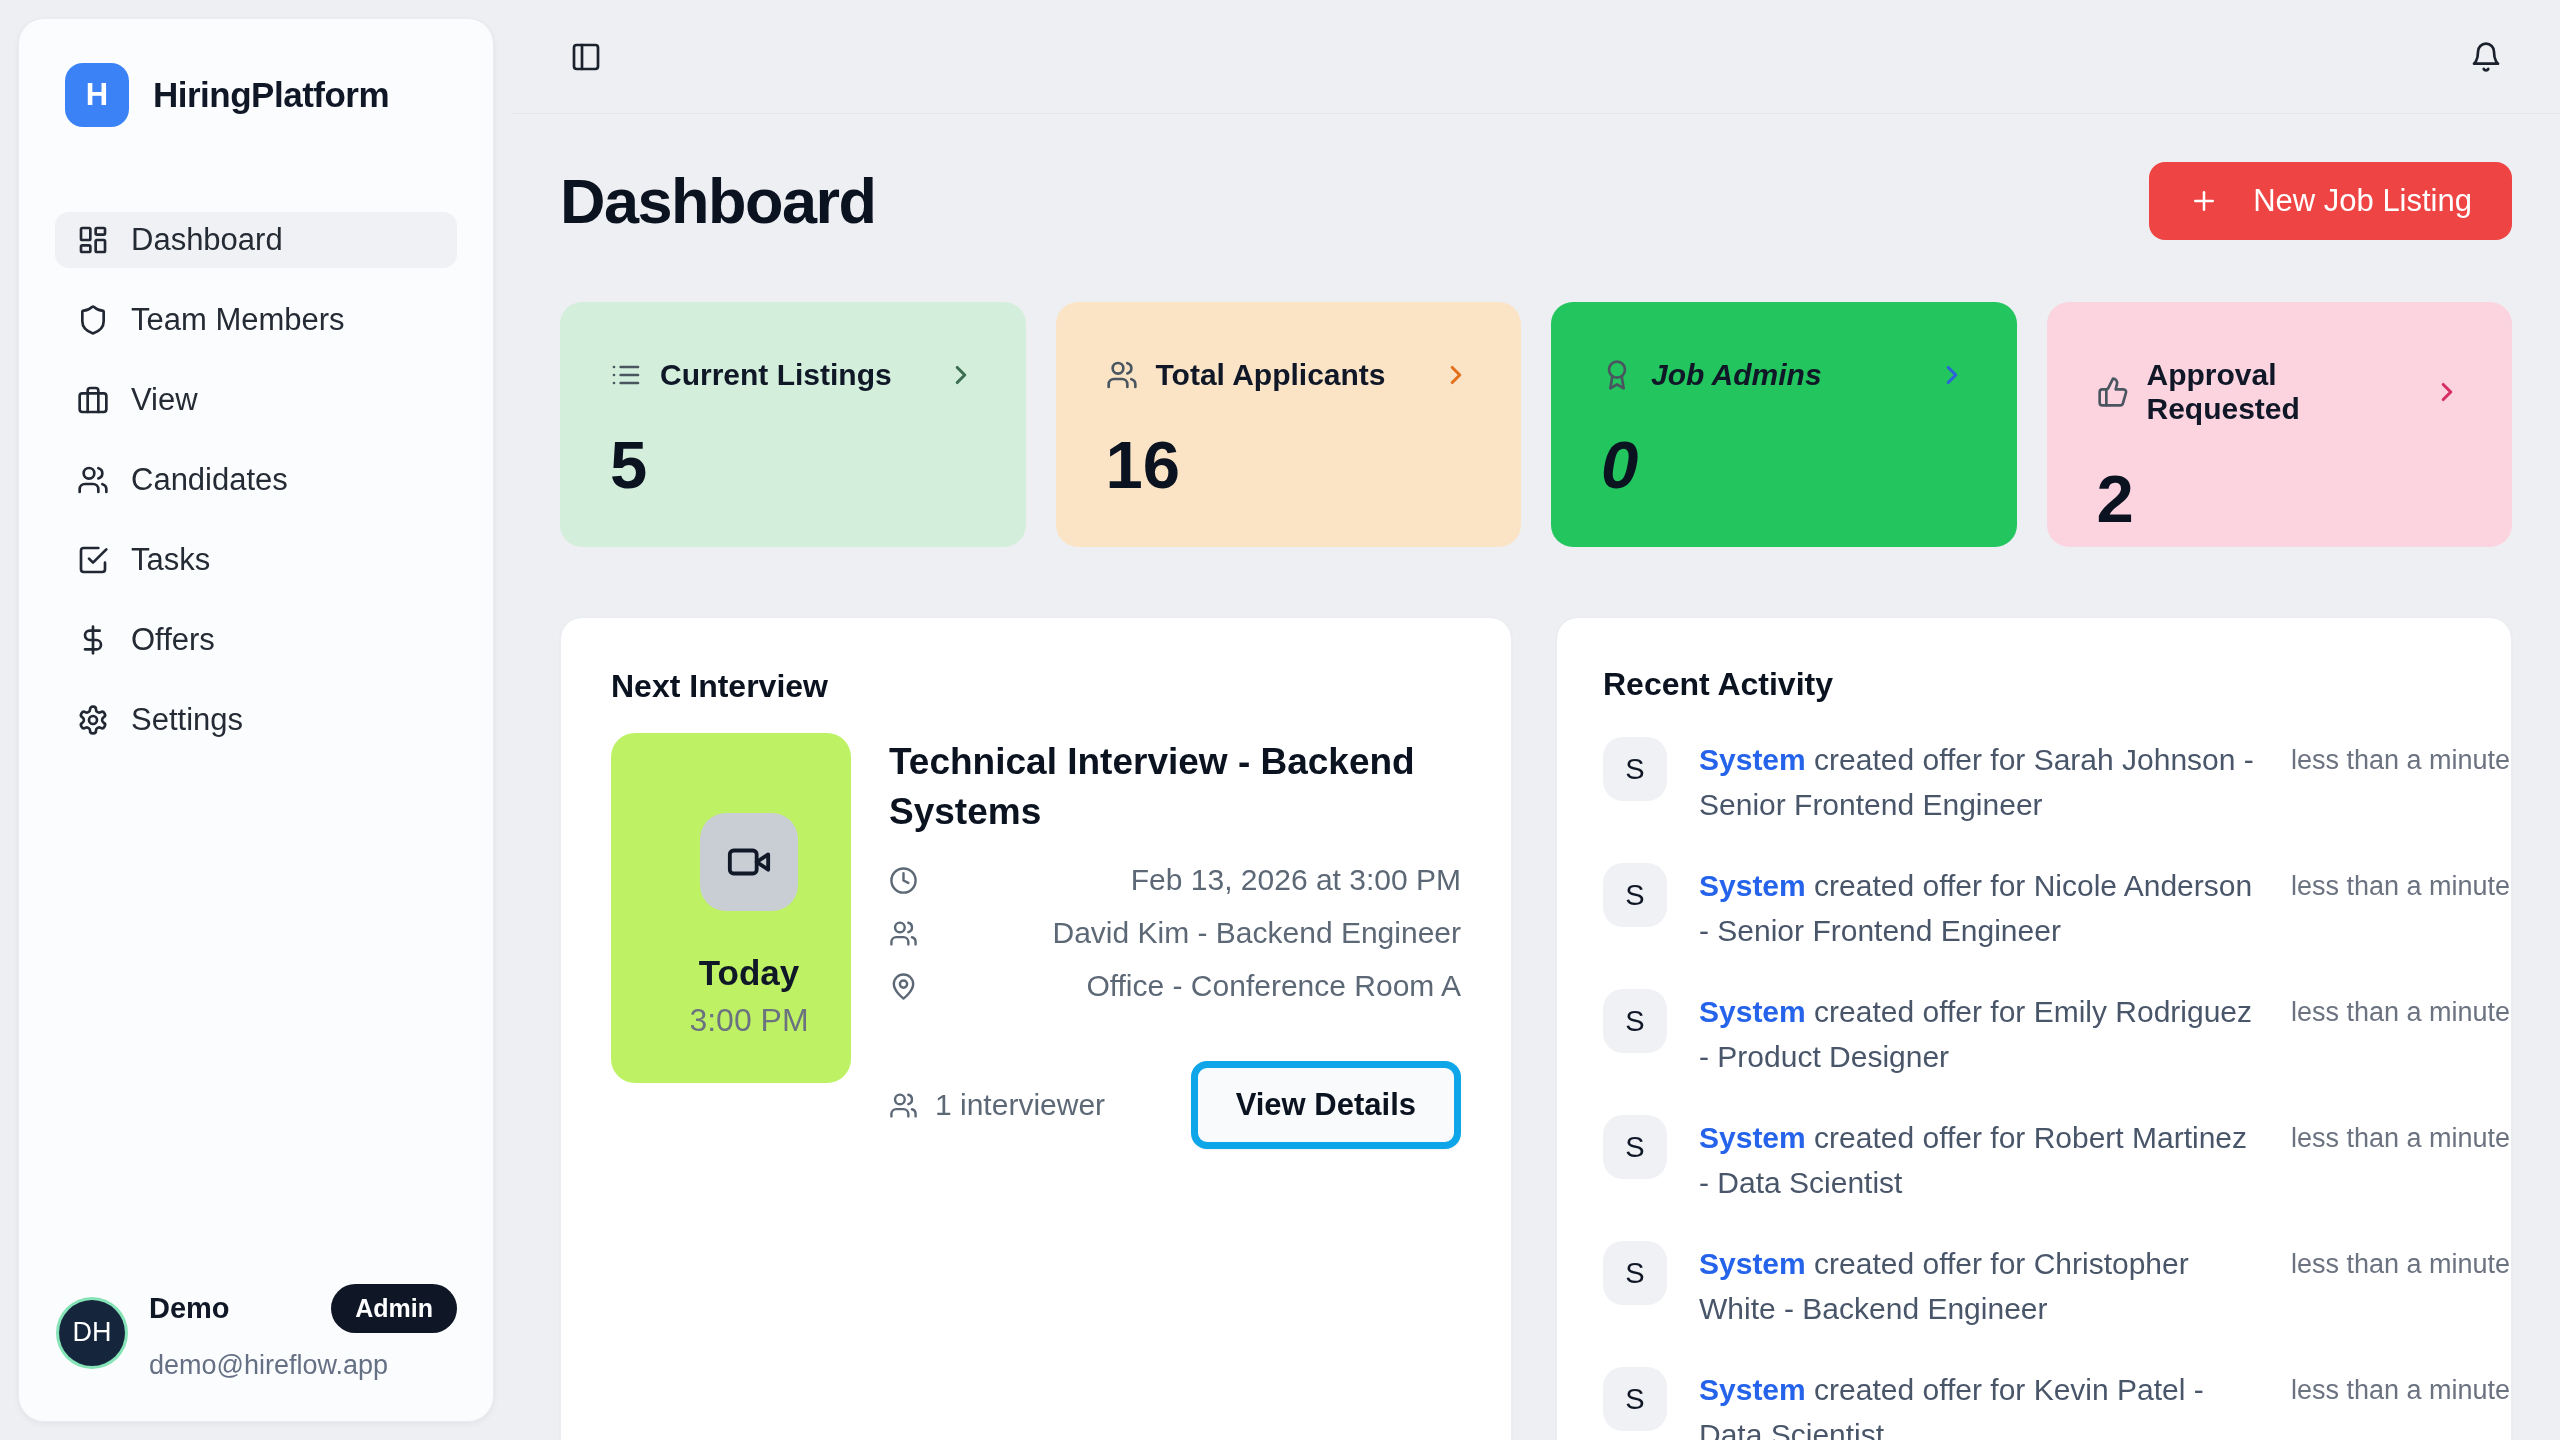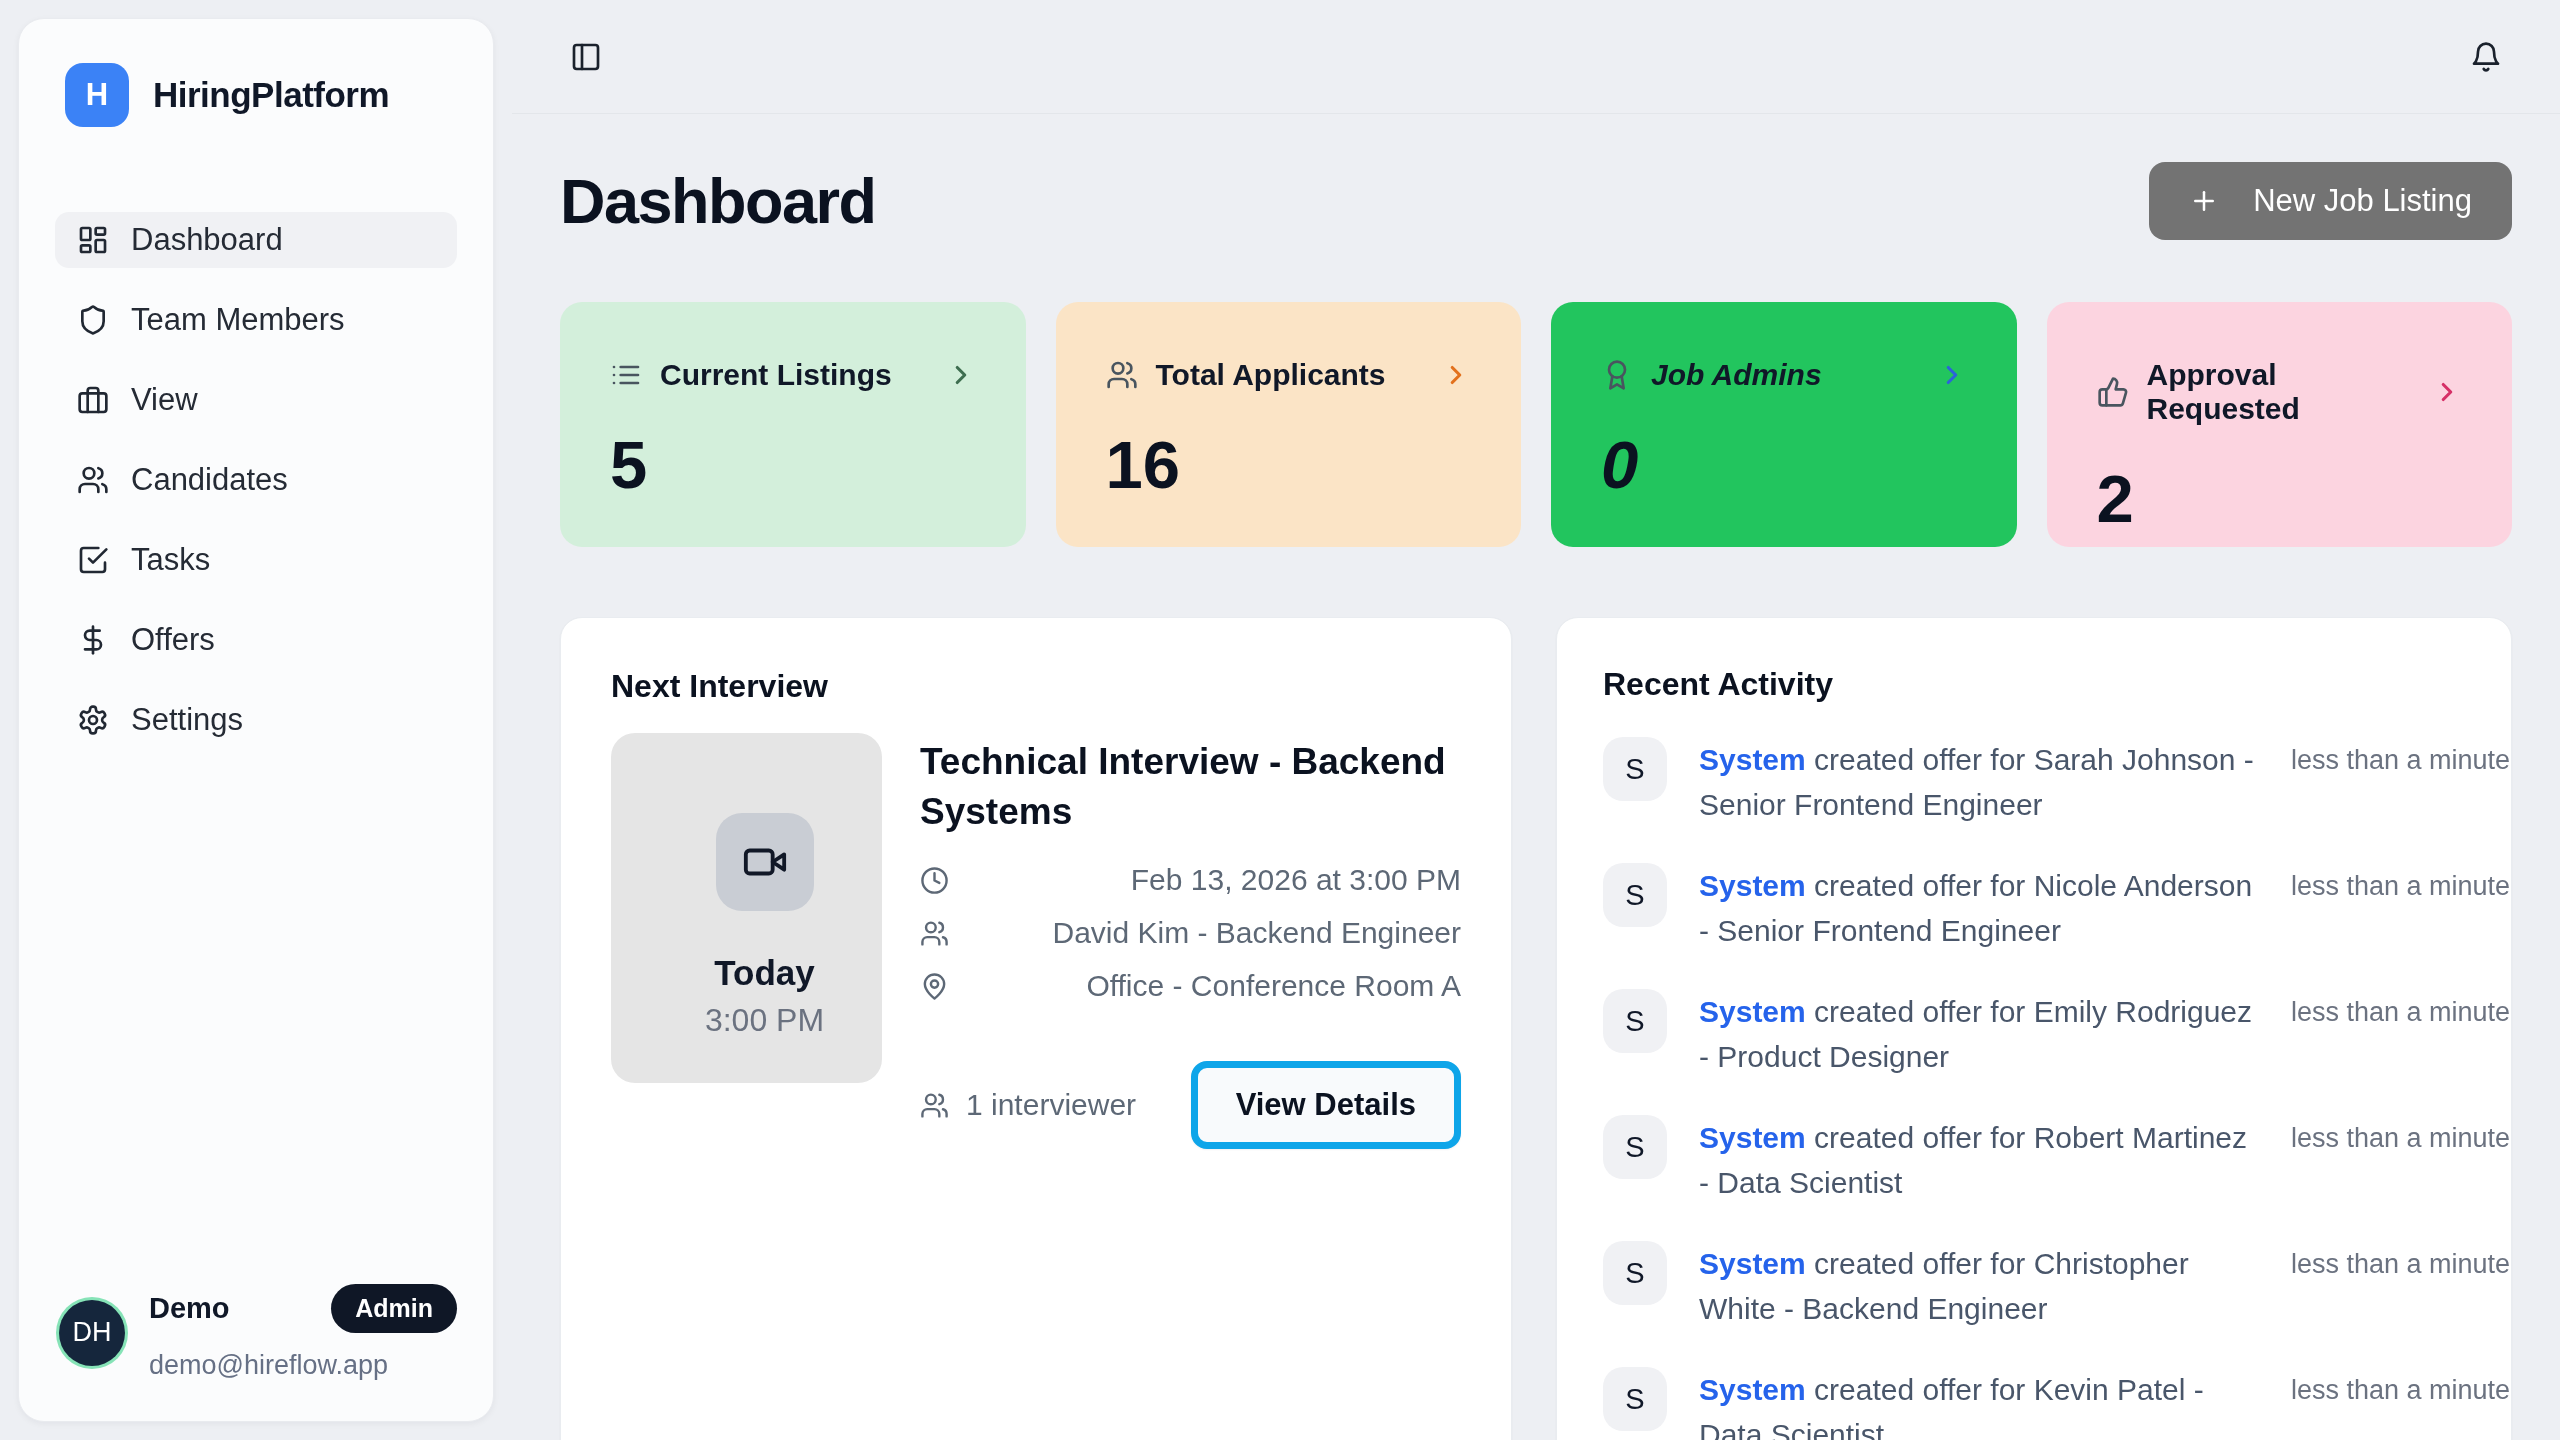--- a/index.html
+++ b/index.html
@@ -54,21 +54,21 @@
     height:114px; border-bottom:1px solid #e3e6ea;
     display:flex; align-items:center; justify-content:space-between; padding:0 52px;
   }
   .icon-btn { background:none; border:none; cursor:pointer; color:#1a212c; padding:6px; }
   .icon-btn .ic { width:32px; height:32px; }
 
   .content { padding:48px 48px 0; }
   .page-head { display:flex; align-items:center; justify-content:space-between; margin-bottom:62px; }
   .page-title { font-size:63px; font-weight:800; color:#0b1220; letter-spacing:-1.5px; }
   .primary-btn {
-    display:flex; align-items:center; gap:34px; background:#737373; color:#fff;
+    display:flex; align-items:center; gap:34px; background:#ef4444; color:#fff;
     border:none; border-radius:16px; height:78px; padding:0 40px;
     font-size:31px; font-weight:500; font-family:inherit; cursor:pointer;
   }
   .primary-btn .ic { width:30px; height:30px; }
 
   
   .stats { display:grid; grid-template-columns:repeat(4,1fr); gap:30px; margin-bottom:70px; }
   .stat-card { height:245px; border-radius:22px; padding:56px 50px 0; cursor:pointer; }
   .stat-head { display:flex; align-items:center; gap:18px; }
   .stat-head .stat-ic { width:32px; height:32px; color:#49555f; flex:0 0 auto; }
@@ -85,21 +85,21 @@
   .panel {
     background:#fff; border:1px solid #e9ecf0; border-radius:22px;
     box-shadow:0 1px 2px rgba(16,24,40,.05); height:940px; overflow:hidden;
   }
   .section-title { font-size:32px; font-weight:700; color:#0b1220; }
 
   
   .interview { padding:50px; }
   .iv-body { margin-top:28px; display:flex; gap:38px; }
   .iv-tile {
-    width:271px; height:350px; background:#e5e5e5; border-radius:24px;
+    width:240px; height:350px; background:#bef264; border-radius:24px;
     display:flex; flex-direction:column; align-items:center; flex:0 0 auto;padding-left:36px;
   }
   .iv-tile-icon {
     margin-top:80px; width:98px; height:98px; background:#c9cdd4; border-radius:26px;
     display:flex; align-items:center; justify-content:center; color:#111827;
   }
   .iv-tile-icon .ic { width:46px; height:46px; }
   .iv-day { margin-top:42px; font-size:35px; font-weight:700; color:#101828; }
   .iv-time { margin-top:9px; font-size:32px; color:#6b7280; }
   .iv-details { flex:1; padding-top:4px; }

